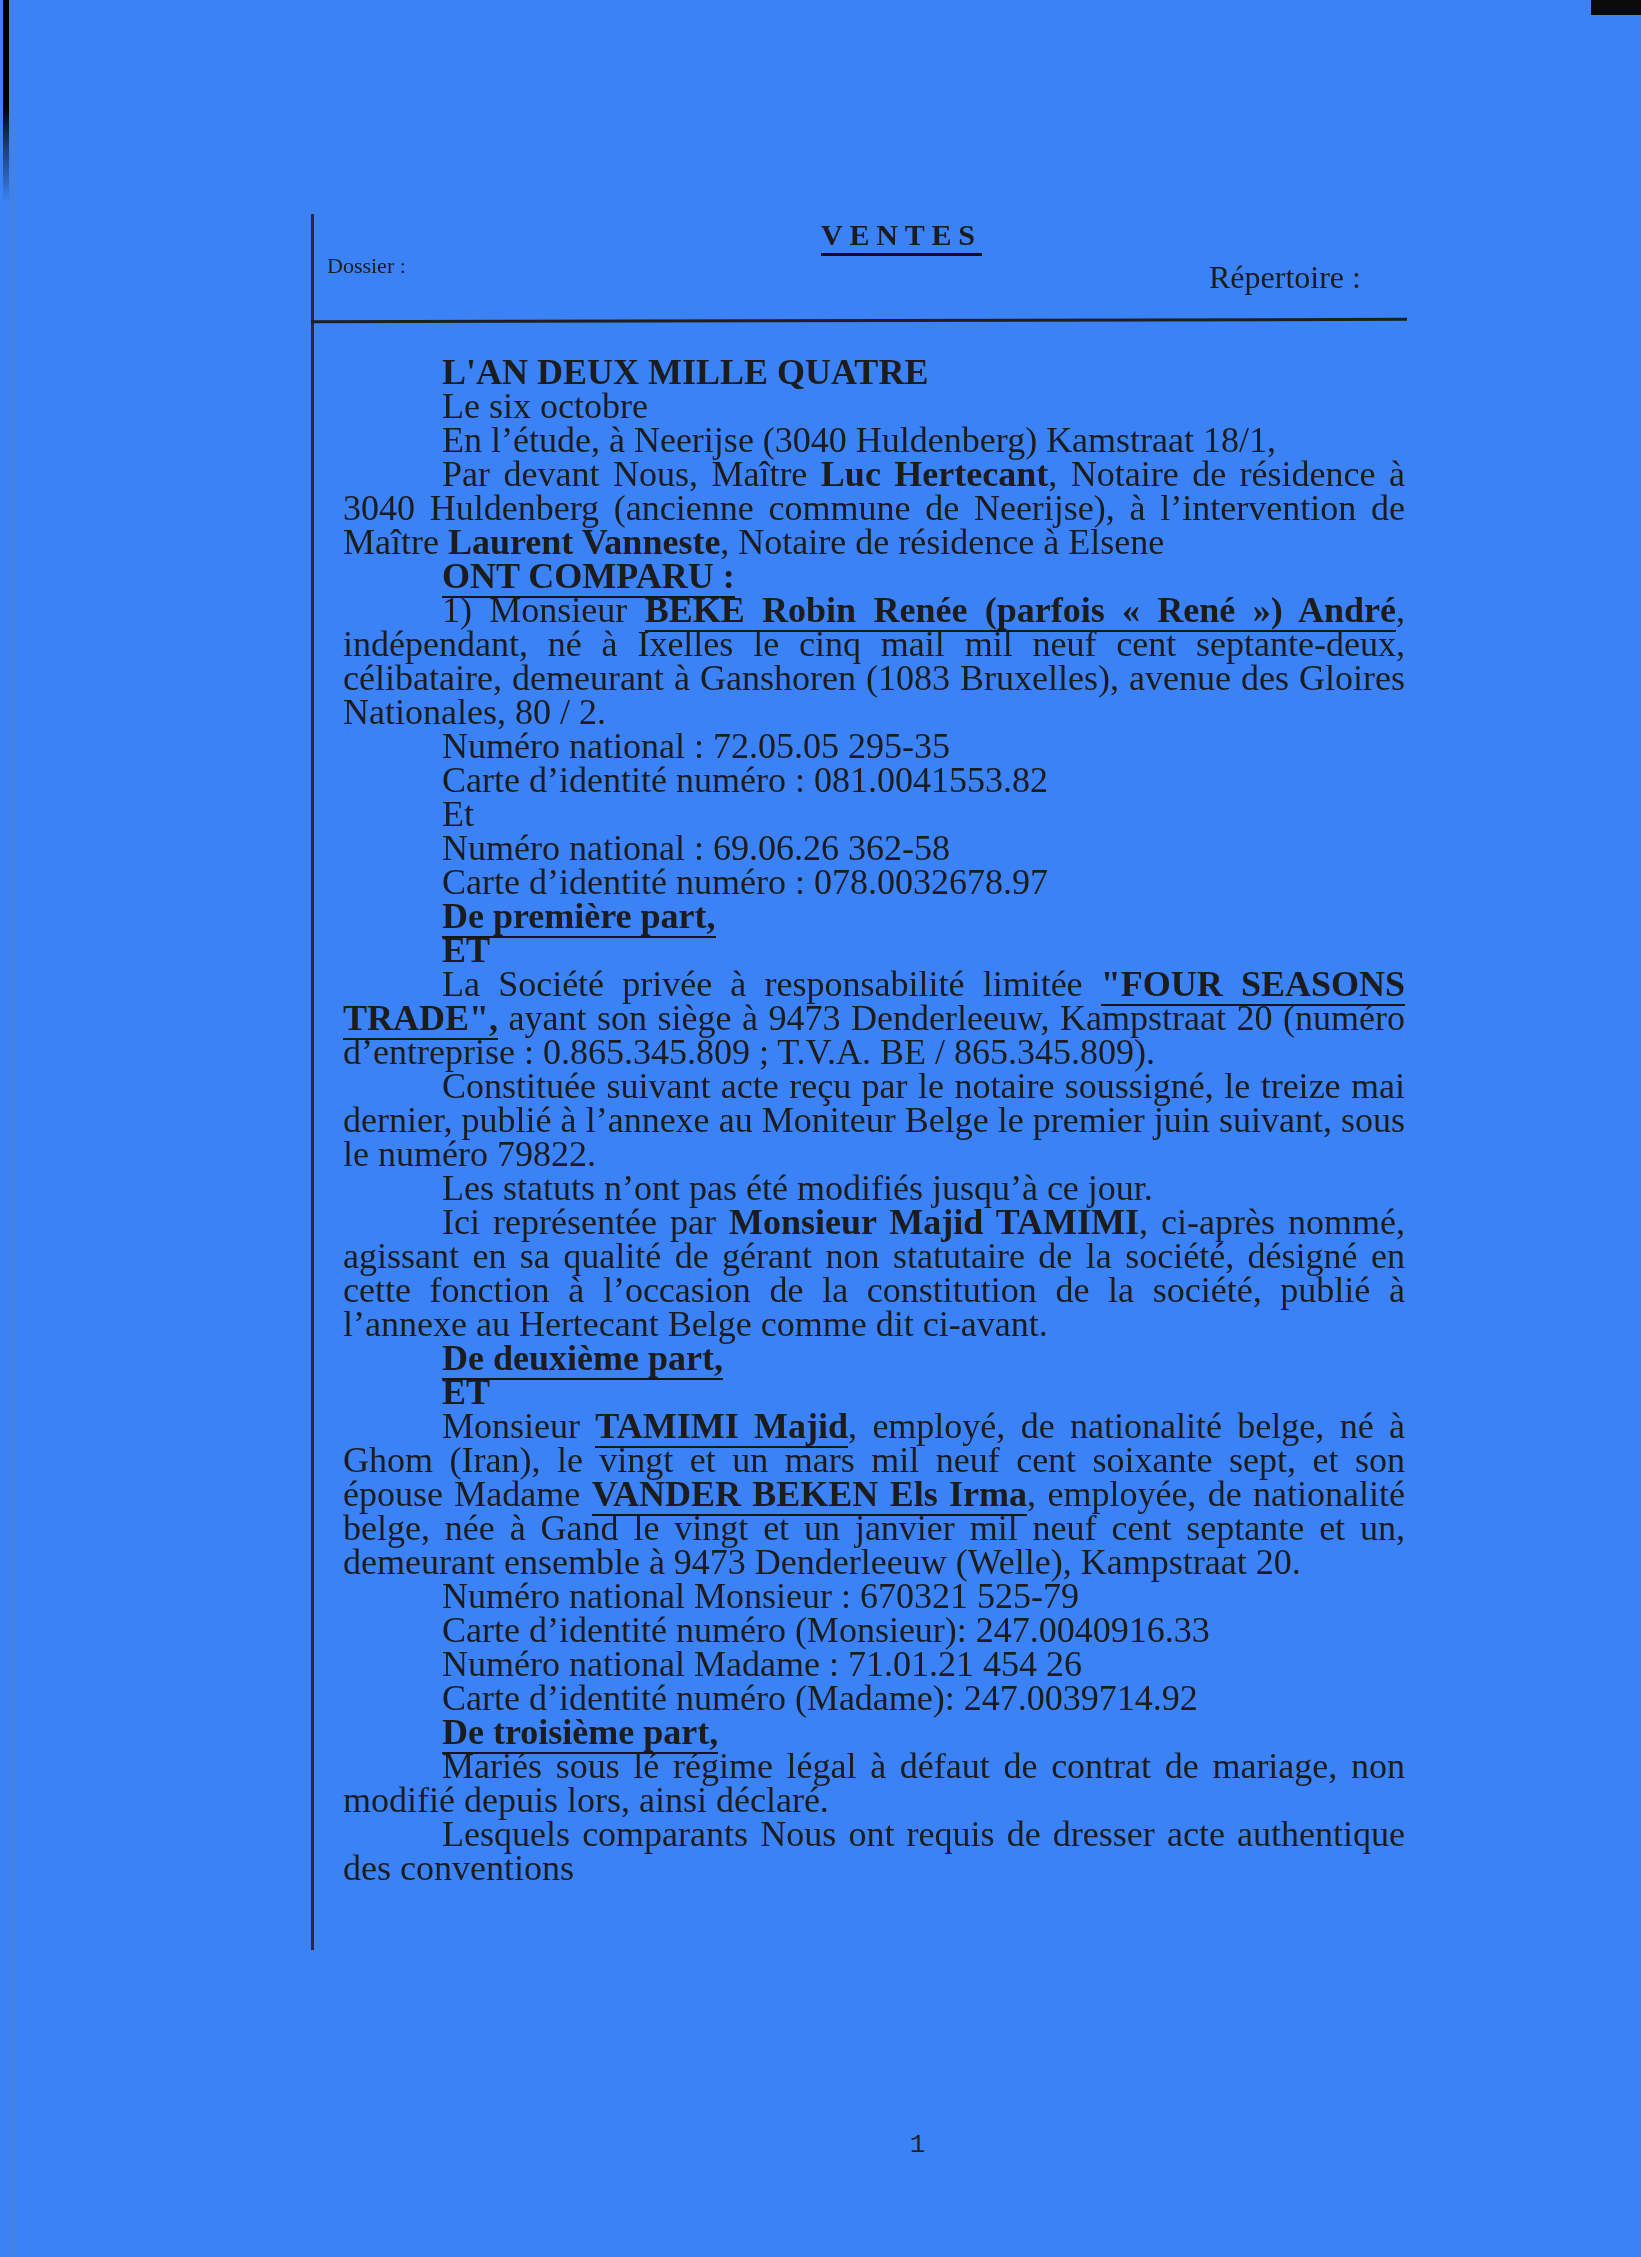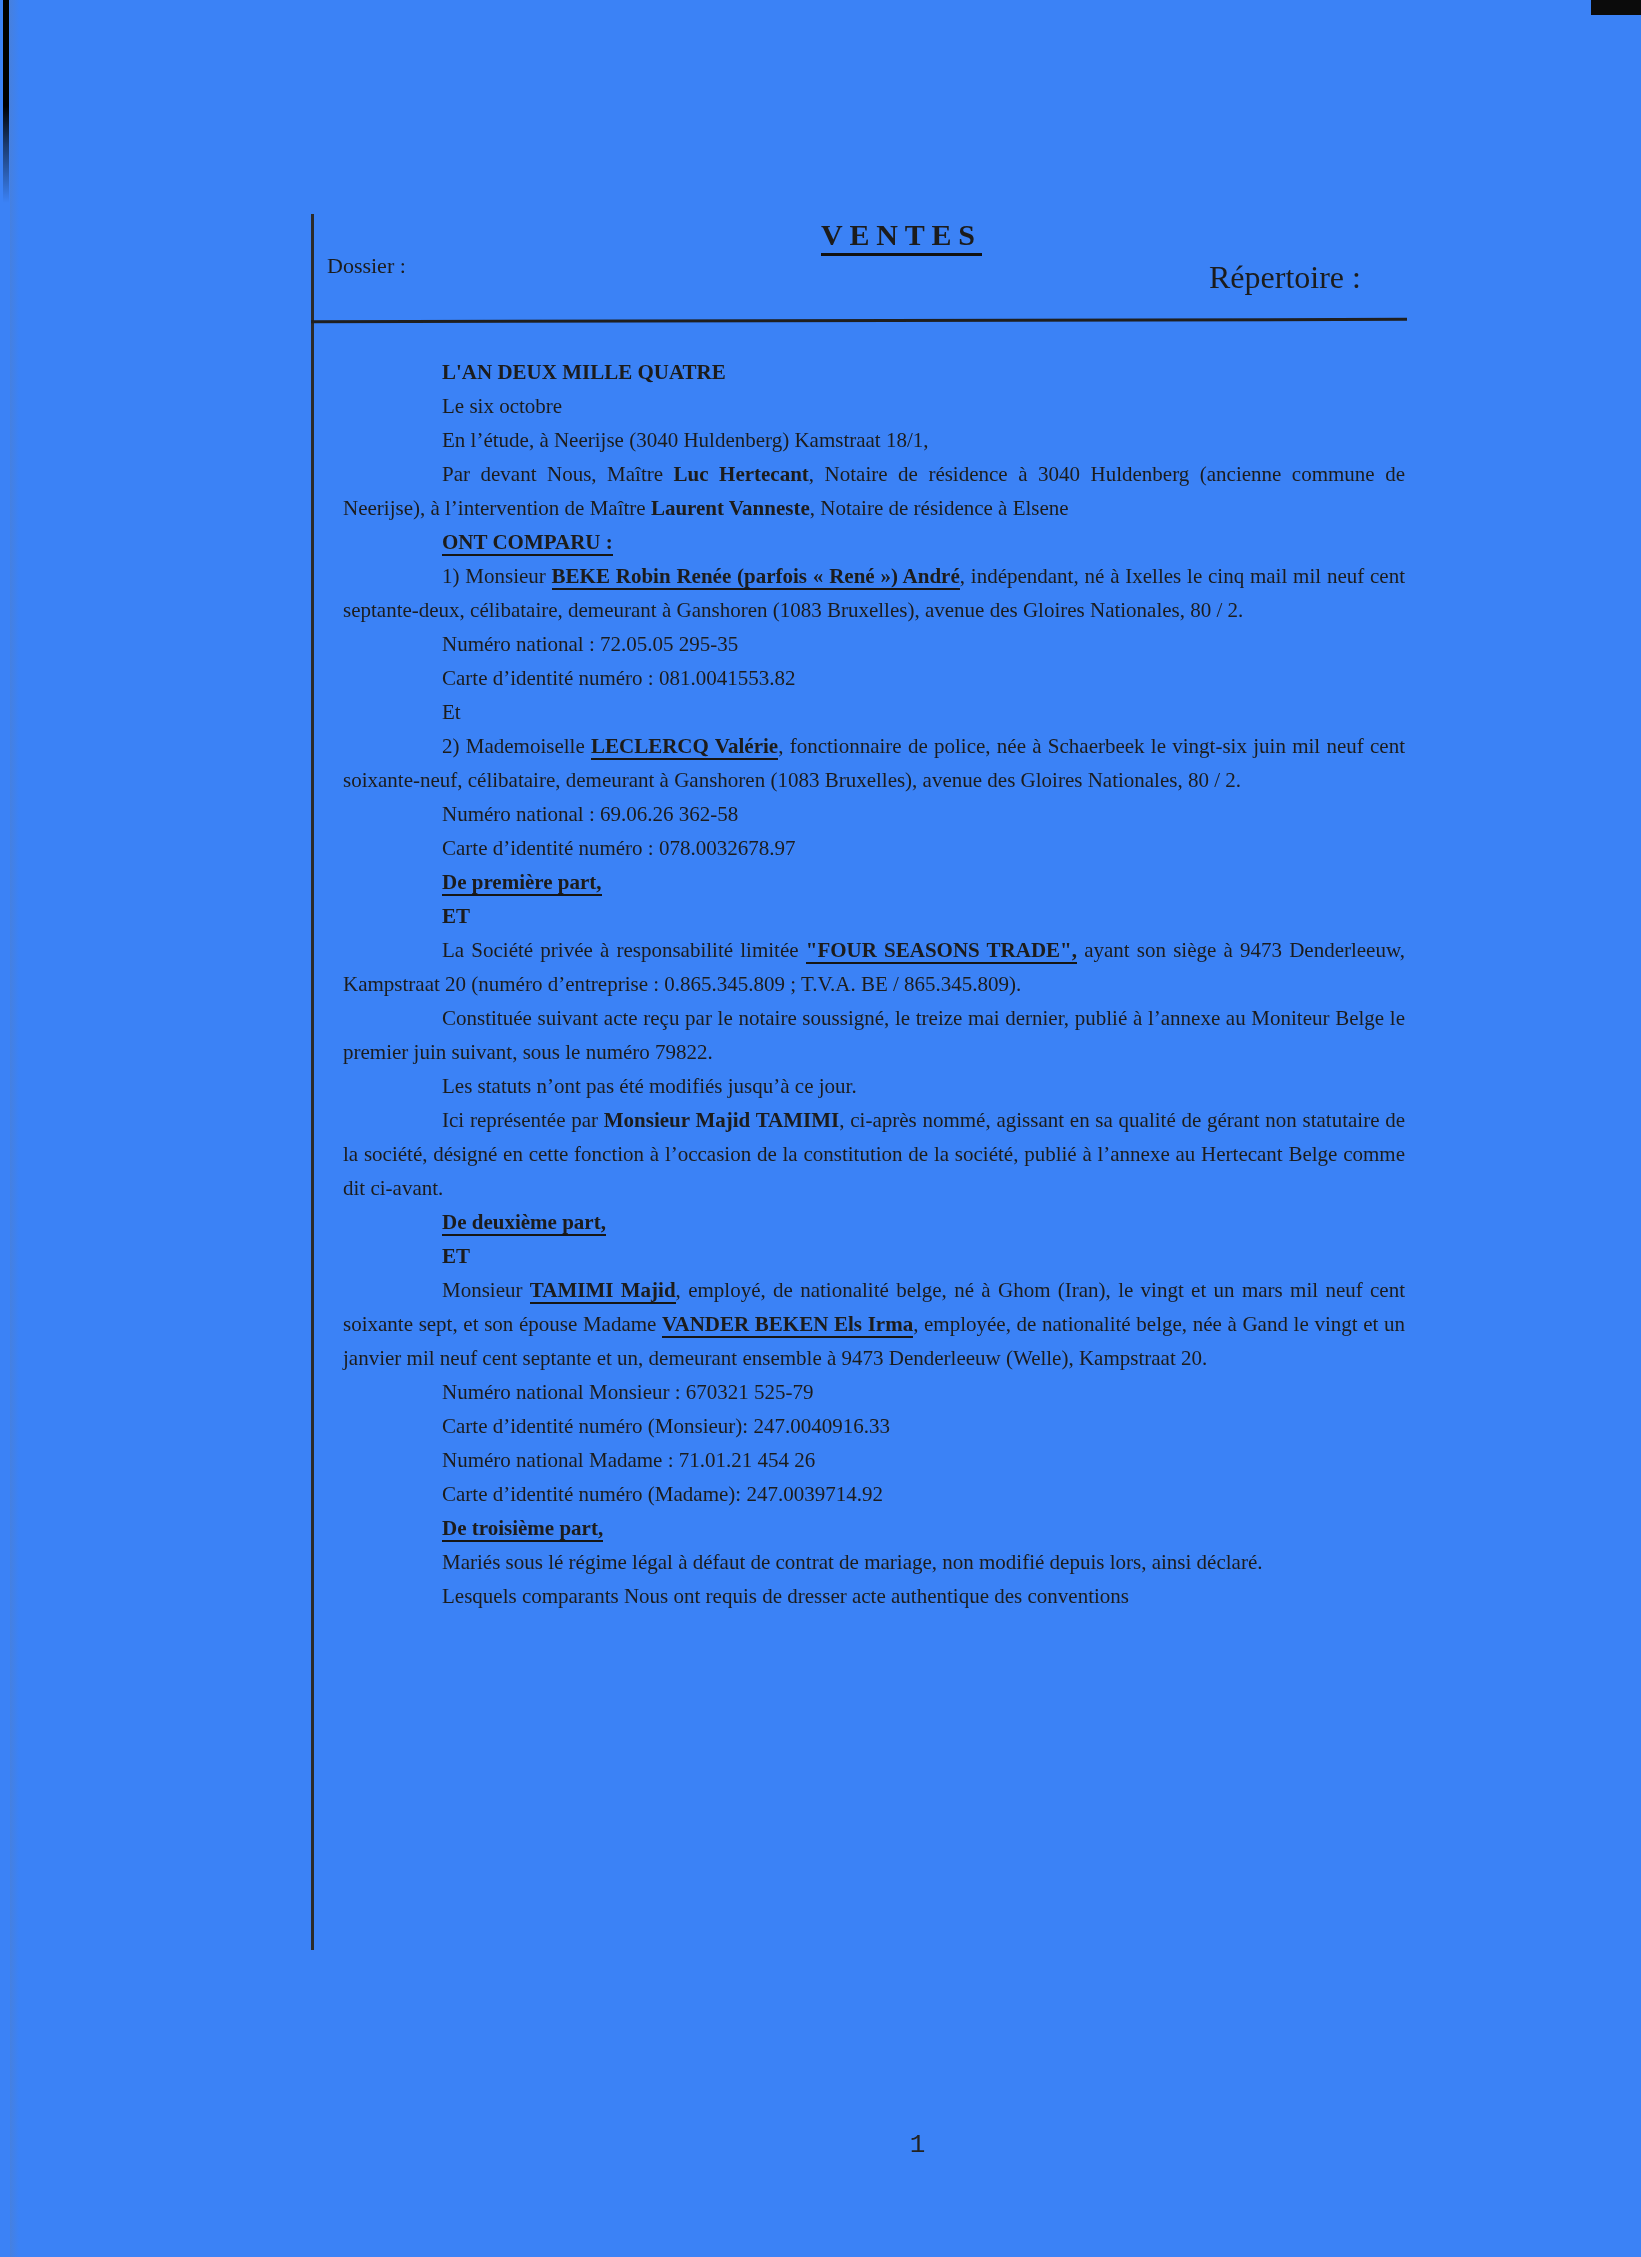--- a/index.html
+++ b/index.html
@@ -42,21 +42,21 @@
     position: absolute; left: 311px; top: 319px; width: 1096px; height: 2.9px;
     background: #1f1f1f; transform: rotate(-0.12deg);
   }
   .margin-line {
     position: absolute; left: 311px; top: 214px; width: 2.9px; height: 1736px;
     background: #2b2b2b;
   }
   
   .content {
     position: absolute; left: 343px; top: 355px; width: 1062px;
-    font-size: 21px; line-height: 34px; text-align: justify;
+    font-size: 36px; line-height: 34px; text-align: justify;
   }
   .content p { margin: 0; text-indent: 99px; }
   .b { font-weight: bold; }
   .u { border-bottom: 2.9px solid #161616; }
   .page-number {
     position: absolute; left: 898px; top: 2130px; width: 39px;
     font-family: "Liberation Mono", monospace;
     font-size: 26px; color: #222; text-align: center;
   }
 </style>
@@ -79,21 +79,20 @@
   <div class="content">
       <p><span class="b">L'AN DEUX MILLE QUATRE</span></p>
       <p><span>Le six octobre</span></p>
       <p><span>En l’étude, à Neerijse (3040 Huldenberg) Kamstraat 18/1,</span></p>
       <p><span>Par devant Nous, Maître </span><span class="b">Luc Hertecant</span><span>, Notaire de résidence à 3040 Huldenberg (ancienne commune de Neerijse), à l’intervention de Maître </span><span class="b">Laurent Vanneste</span><span>, Notaire de résidence à Elsene</span></p>
       <p><span class="b u">ONT COMPARU :</span></p>
       <p><span>1) Monsieur </span><span class="b u">BEKE Robin Renée (parfois « René ») André</span><span>, indépendant, né à Ixelles le cinq mail mil neuf cent septante-deux, célibataire, demeurant à Ganshoren (1083 Bruxelles), avenue des Gloires Nationales, 80 / 2.</span></p>
       <p><span>Numéro national : 72.05.05 295-35</span></p>
       <p><span>Carte d’identité numéro : 081.0041553.82</span></p>
       <p><span>Et</span></p>
-      <p><span>2) Mademoiselle </span><span class="b u">LECLERCQ Valérie</span><span>, fonctionnaire de police, née à Schaerbeek le vingt-six juin mil neuf cent soixante-neuf, célibataire, demeurant à Ganshoren (1083 Bruxelles), avenue des Gloires Nationales, 80 / 2.</span></p>
       <p><span>Numéro national : 69.06.26 362-58</span></p>
       <p><span>Carte d’identité numéro : 078.0032678.97</span></p>
       <p><span class="b u">De première part,</span></p>
       <p><span class="b">ET</span></p>
       <p><span>La Société privée à responsabilité limitée </span><span class="b u">"FOUR SEASONS TRADE",</span><span> ayant son siège à 9473 Denderleeuw, Kampstraat 20 (numéro d’entreprise : 0.865.345.809 ; T.V.A. BE / 865.345.809).</span></p>
       <p><span>Constituée suivant acte reçu par le notaire soussigné, le treize mai dernier, publié à l’annexe au Moniteur Belge le premier juin suivant, sous le numéro 79822.</span></p>
       <p><span>Les statuts n’ont pas été modifiés jusqu’à ce jour.</span></p>
       <p><span>Ici représentée par </span><span class="b">Monsieur Majid TAMIMI</span><span>, ci-après nommé, agissant en sa qualité de gérant non statutaire de la société, désigné en cette fonction à l’occasion de la constitution de la société, publié à l’annexe au Hertecant Belge comme dit ci-avant.</span></p>
       <p><span class="b u">De deuxième part,</span></p>
       <p><span class="b">ET</span></p>

